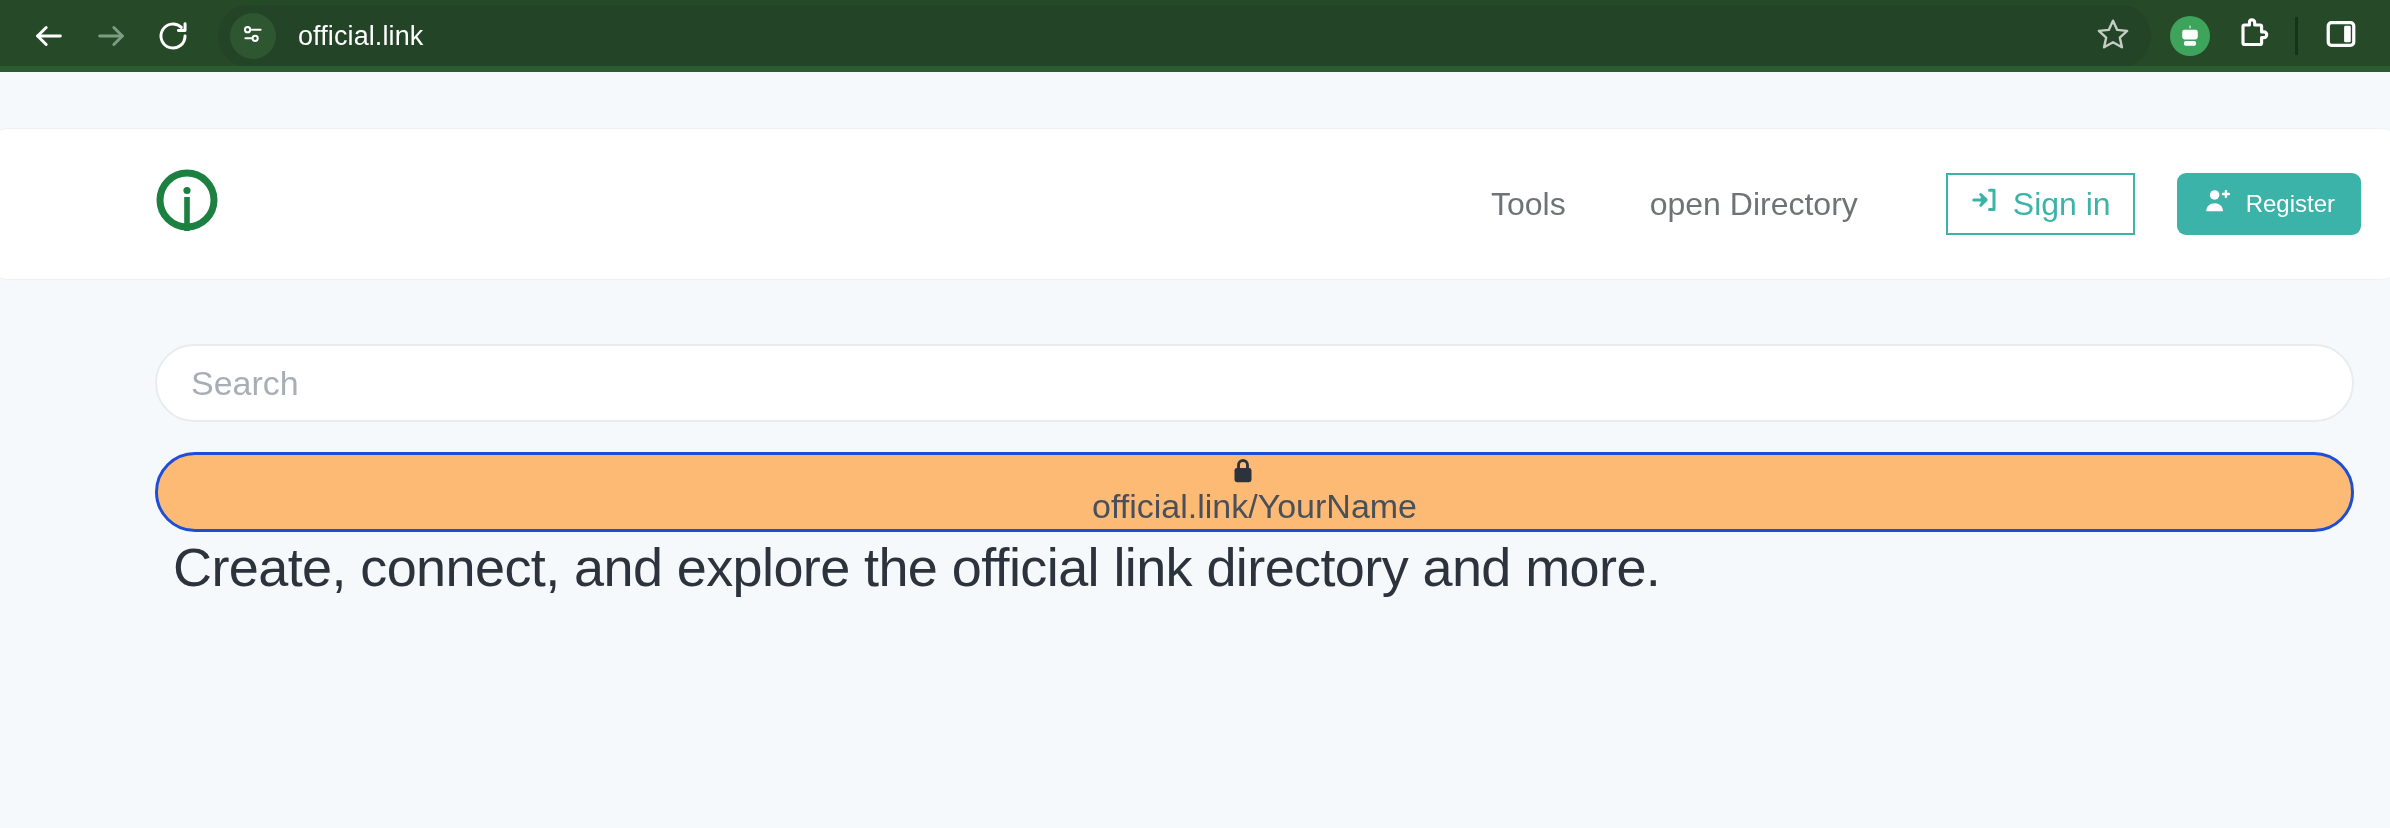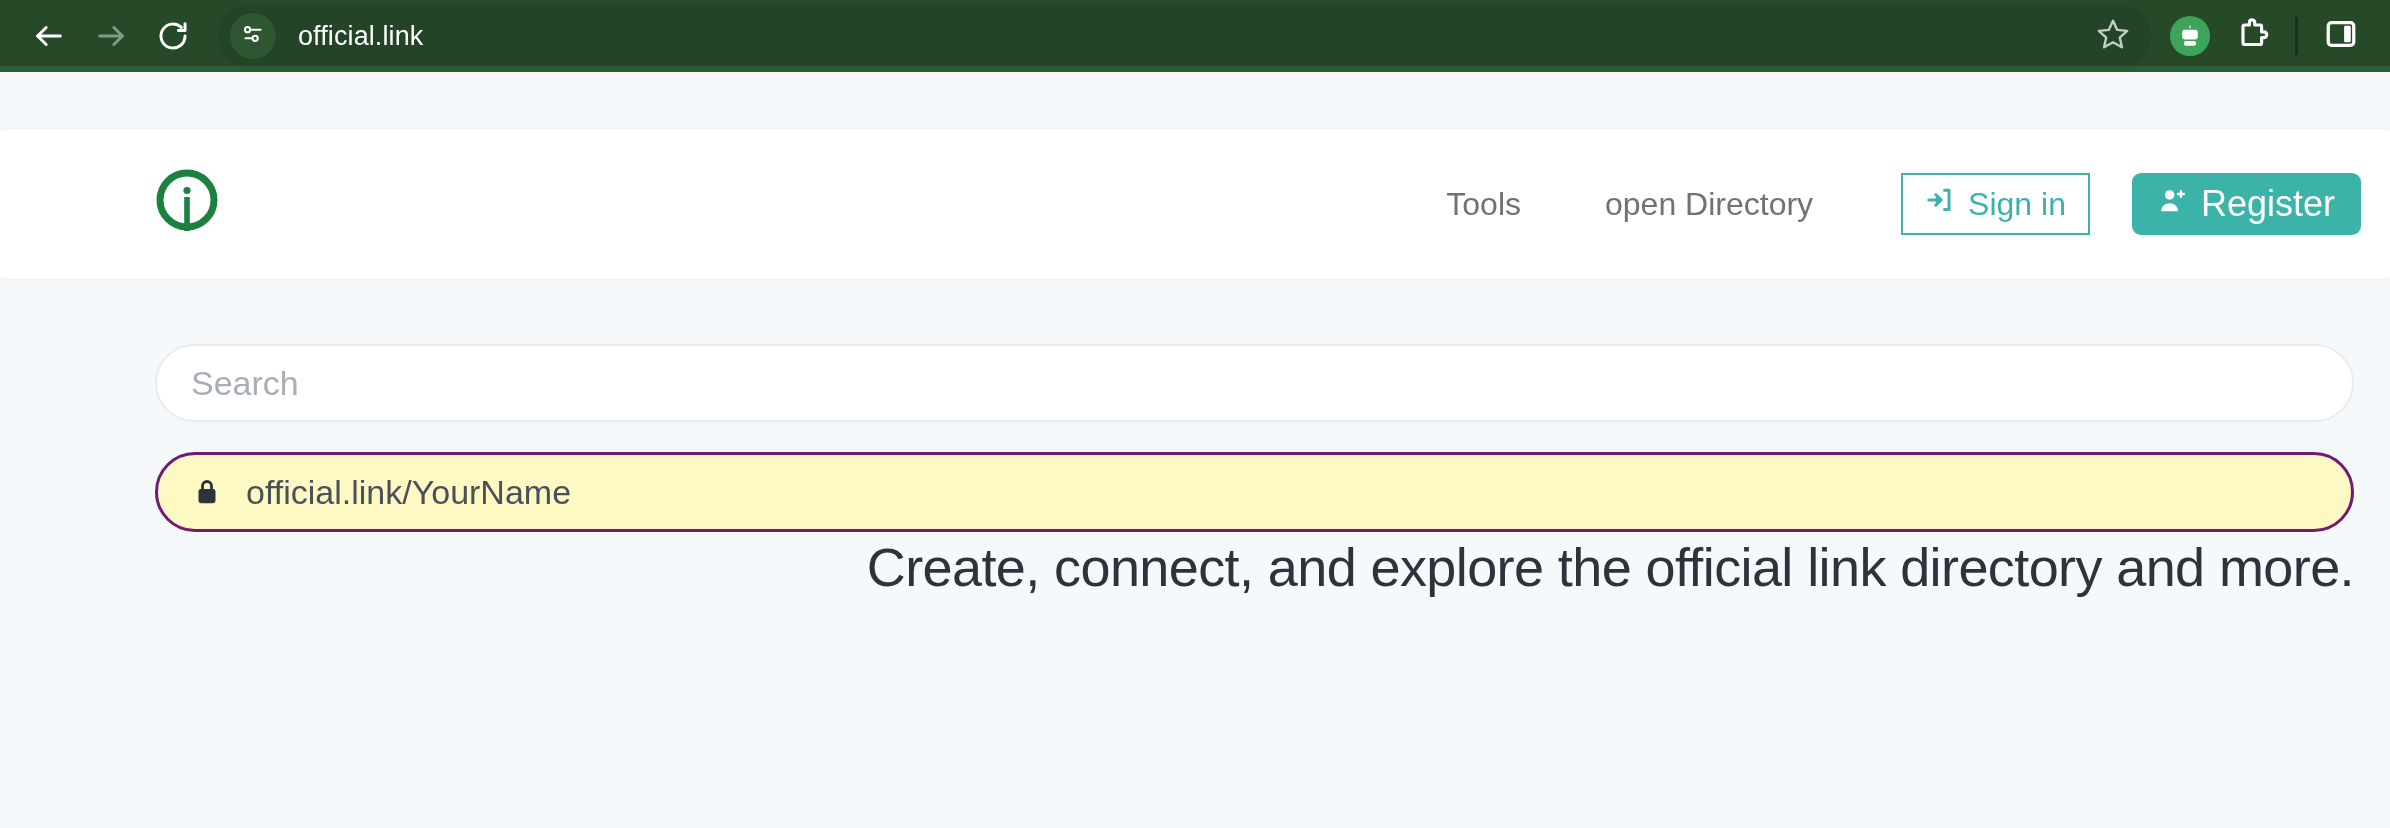--- a/index.html
+++ b/index.html
@@ -152,35 +152,34 @@
     padding: 0 22px;
     white-space: nowrap;
   }
   .btn-register {
     margin-left: 26px;
     height: 62px;
     border: none;
     border-radius: 9px;
     background: #3bb3a9;
     color: #ffffff;
-    font-size: 36px;
+    font-size: 24px;
     display: flex;
     align-items: center;
     gap: 13px;
     padding: 0 26px;
     white-space: nowrap;
   }
 
   
   .hero {
     position: absolute;
     top: 272px;
     left: 155px;
     right: 36px;
-    text-align: right;
   }
 
   .search-field {
     width: 100%;
     height: 78px;
     background: #ffffff;
     border: 2px solid #e8ecef;
     border-radius: 39px;
     display: flex;
     align-items: center;
@@ -197,26 +196,27 @@
     line-height: 1.02;
     font-weight: 700;
     color: #050505;
     letter-spacing: -2.5px;
   }
 
   .url-field {
     margin-top: 30px;
     width: 100%;
     height: 80px;
-    background: #fef9c3;
-    border: 3px solid #701a75;
+    background: #fdba74;
+    border: 3px solid #1d4ed8;
     border-radius: 40px;
     display: flex;
     align-items: center;
     padding: 0 34px;
+    flex-direction: column;
   }
   .url-field .lock { margin-right: 24px; display: flex; }
   .url-field .ph {
     color: #4a5059;
     font-size: 34px;
   }
 
   .hero-sub {
     margin-top: 4px;
     margin-left: 18px;

